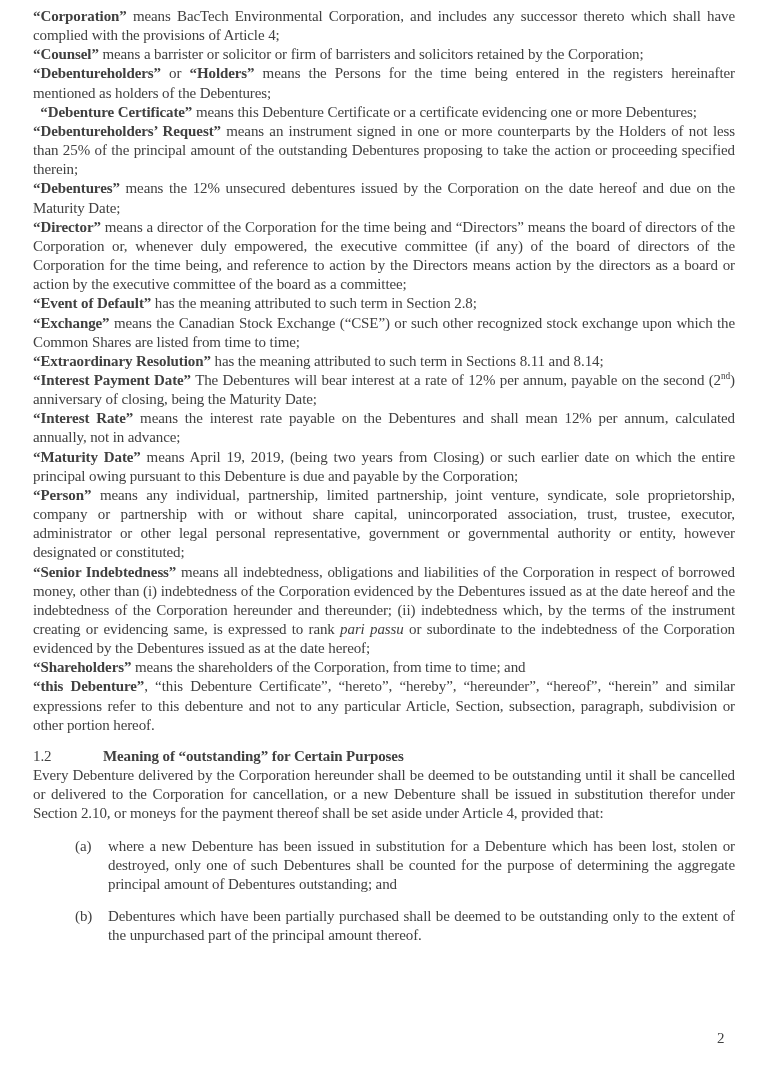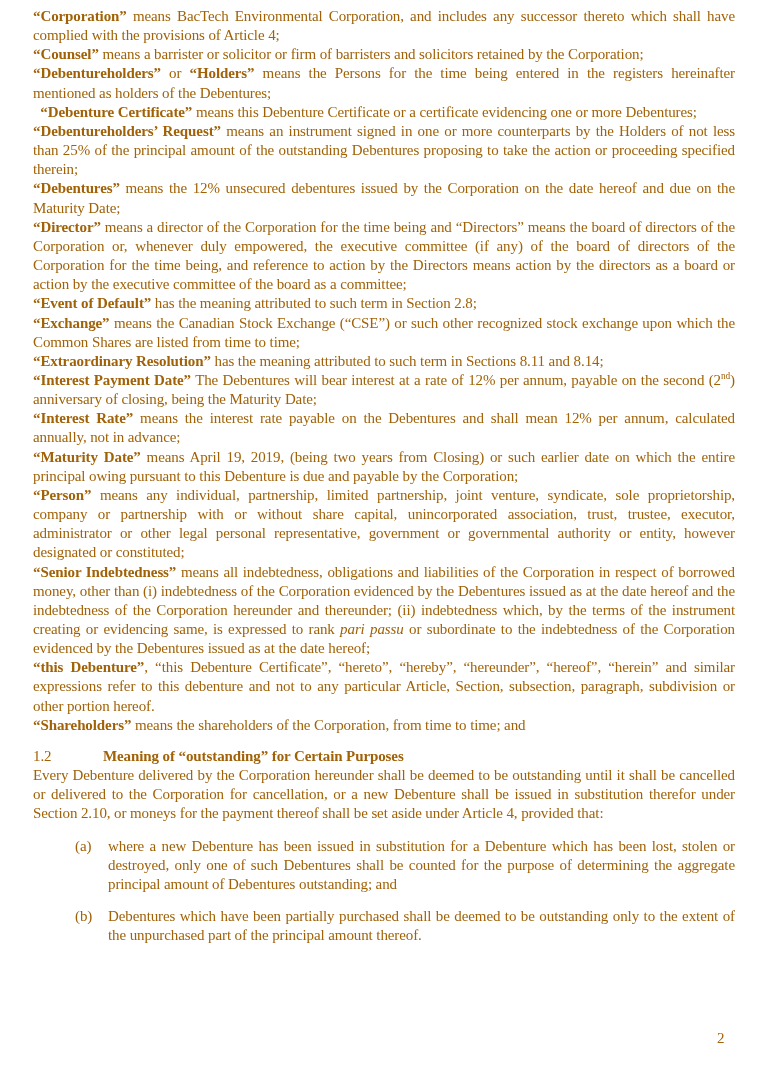--- a/index.html
+++ b/index.html
@@ -2,21 +2,21 @@
 <html><head>
 <meta charset="utf-8">
 <style>
   html, body { margin: 0; padding: 0; background: #ffffff; }
   .page {
     position: relative;
     width: 767px;
     height: 1065px;
     box-sizing: border-box;
     background: #ffffff;
-    color: #a16207;
+    color: #404040;
     font-family: "Liberation Serif", "DejaVu Serif", serif;
     font-size: 15px;
     line-height: 19.15px;
     letter-spacing: -0.1px;
     padding: 7px 32px 0 33px;
     overflow: hidden;
   }
   p { margin: 0; text-align: justify; }
   .b   { font-weight: bold; }
   .i   { font-style: italic; }
@@ -42,22 +42,22 @@
     <p><span class="b">“Debentures”</span><span> means the 12% unsecured debentures issued by the Corporation on the date hereof and due on the Maturity Date;</span></p>
     <p><span class="b">“Director”</span><span> means a director of the Corporation for the time being and “Directors” means the board of directors of the Corporation or, whenever duly empowered, the executive committee (if any) of the board of directors of the Corporation for the time being, and reference to action by the Directors means action by the directors as a board or action by the executive committee of the board as a committee;</span></p>
     <p><span class="b">“Event of Default”</span><span> has the meaning attributed to such term in Section 2.8;</span></p>
     <p><span class="b">“Exchange”</span><span> means the Canadian Stock Exchange (“CSE”) or such other recognized stock exchange upon which the Common Shares are listed from time to time;</span></p>
     <p><span class="b">“Extraordinary Resolution”</span><span> has the meaning attributed to such term in Sections 8.11 and 8.14;</span></p>
     <p><span class="b">“Interest Payment Date”</span><span> The Debentures will bear interest at a rate of 12% per annum, payable on the second (2</span><span class="sup">nd</span><span>) anniversary of closing, being the Maturity Date;</span></p>
     <p><span class="b">“Interest Rate”</span><span> means the interest rate payable on the Debentures and shall mean 12% per annum, calculated annually, not in advance;</span></p>
     <p><span class="b">“Maturity Date”</span><span> means April 19, 2019, (being two years from Closing) or such earlier date on which the entire principal owing pursuant to this Debenture is due and payable by the Corporation;</span></p>
     <p><span class="b">“Person”</span><span> means any individual, partnership, limited partnership, joint venture, syndicate, sole proprietorship, company or partnership with or without share capital, unincorporated association, trust, trustee, executor, administrator or other legal personal representative, government or governmental authority or entity, however designated or constituted;</span></p>
     <p><span class="b">“Senior Indebtedness”</span><span> means all indebtedness, obligations and liabilities of the Corporation in respect of borrowed money, other than (i) indebtedness of the Corporation evidenced by the Debentures issued as at the date hereof and the indebtedness of the Corporation hereunder and thereunder; (ii) indebtedness which, by the terms of the instrument creating or evidencing same, is expressed to rank </span><span class="i">pari passu</span><span> or subordinate to the indebtedness of the Corporation evidenced by the Debentures issued as at the date hereof;</span></p>
+    <p><span class="b">“Shareholders”</span><span> means the shareholders of the Corporation, from time to time; and</span></p>
     <p><span class="b">“this Debenture”</span><span>, “this Debenture Certificate”, “hereto”, “hereby”, “hereunder”, “hereof”, “herein” and similar expressions refer to this debenture and not to any particular Article, Section, subsection, paragraph, subdivision or other portion hereof.</span></p>
-    <p><span class="b">“Shareholders”</span><span> means the shareholders of the Corporation, from time to time; and</span></p>
   </div>
 
   <p class="heading">
     <span class="sec-num">1.2</span><span class="sec-title">Meaning of “outstanding” for Certain Purposes</span>
   </p>
 
   <p>Every Debenture delivered by the Corporation hereunder shall be deemed to be outstanding until it shall be cancelled or delivered to the Corporation for cancellation, or a new Debenture shall be issued in substitution therefor under Section 2.10, or moneys for the payment thereof shall be set aside under Article 4, provided that:</p>
 
   <div class="li">
     <span class="marker">(a)</span>

